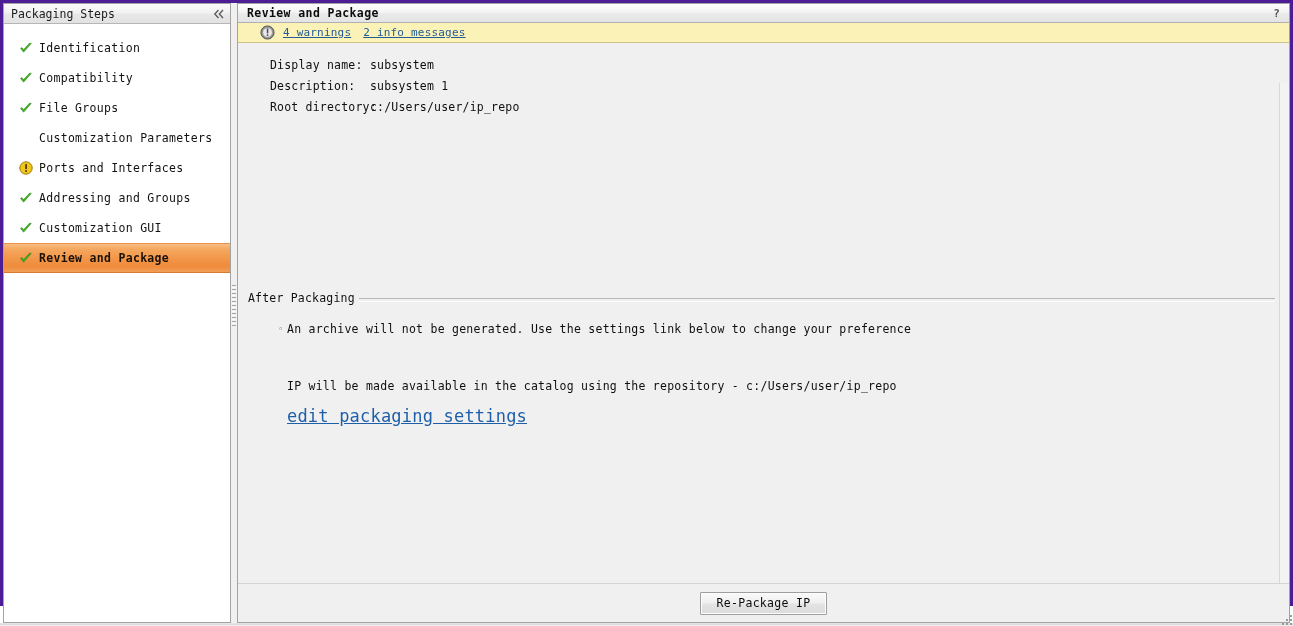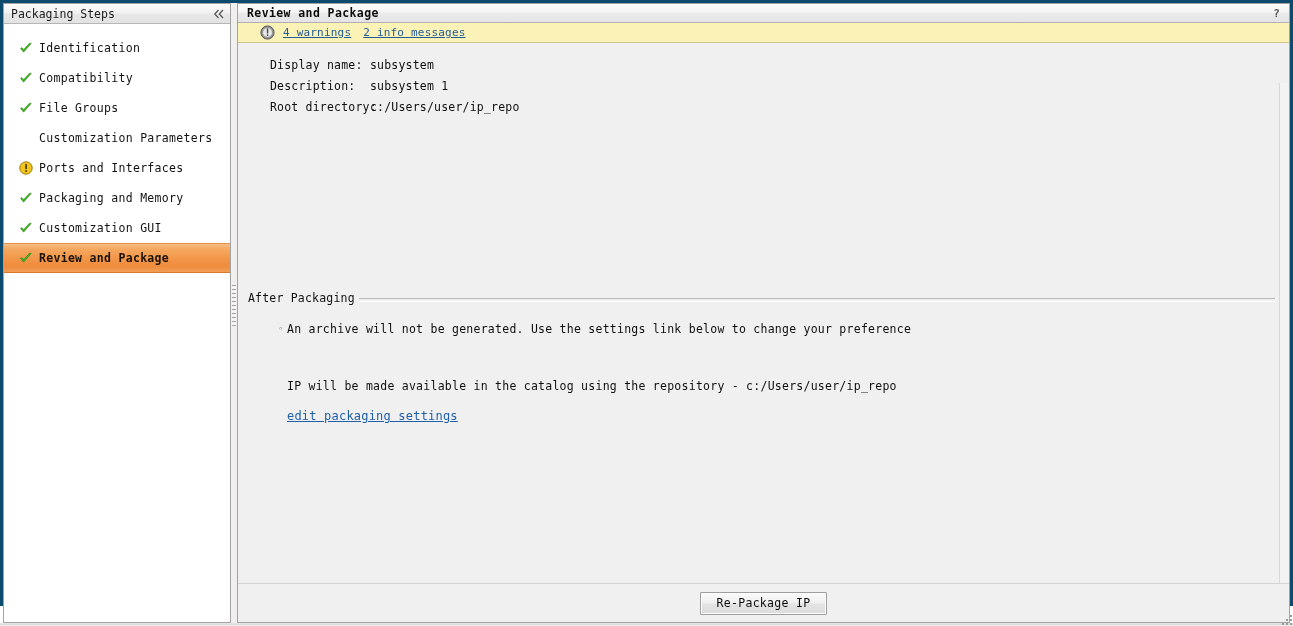--- a/index.html
+++ b/index.html
@@ -17,21 +17,21 @@
     overflow: hidden;
     position: relative;
   }
 
   
   #root {
     position: absolute;
     left: 0; top: 0;
     width: 1293px; height: 606px;
     display: flex;
-    background: #0c4a6e;
+    background: #4c1d95;
   }
 
   
   #left-panel {
     width: 228px;
     height: 620px;
     margin: 3px 0 0 3px;
     box-sizing: border-box;
     border: 1px solid #a3a3a3;
     background: #ffffff;
@@ -278,21 +278,21 @@
     display: inline-block;
     width: 9px;
     font-size: 9px;
     color: #333;
     line-height: 1;
   }
   .after-line.indented { padding-left: 9px; margin-top: 33px; }
   #settings-link {
     color: #1f5fa8;
     text-decoration: underline;
-    font-size: 12px;
+    font-size: 17px;
     cursor: pointer;
     letter-spacing: 0.2px;
     padding-left: 9px;
     margin-top: 12px;
   }
 
   
   #footer {
     flex: 0 0 38px;
     height: 38px;
@@ -406,21 +406,21 @@
         </span>
         <span class="step-label">Ports and Interfaces</span>
       </div>
 
       <div class="step-row">
         <span class="step-icon ico-check">
           <svg width="14" height="13" viewBox="0 0 14 13">
               <path d="M1.5 6.4 L4.6 10.2 L12.3 1.4 L10.6 1.1 L4.6 7.6 L2.9 5.6 Z" fill="#44af27" stroke="#2f8a17" stroke-width=".5"></path>
             </svg>
         </span>
-        <span class="step-label">Packaging and Memory</span>
+        <span class="step-label">Addressing and Groups</span>
       </div>
 
       <div class="step-row">
         <span class="step-icon ico-check">
           <svg width="14" height="13" viewBox="0 0 14 13">
               <path d="M1.5 6.4 L4.6 10.2 L12.3 1.4 L10.6 1.1 L4.6 7.6 L2.9 5.6 Z" fill="#44af27" stroke="#2f8a17" stroke-width=".5"></path>
             </svg>
         </span>
         <span class="step-label">Customization GUI</span>
       </div>

